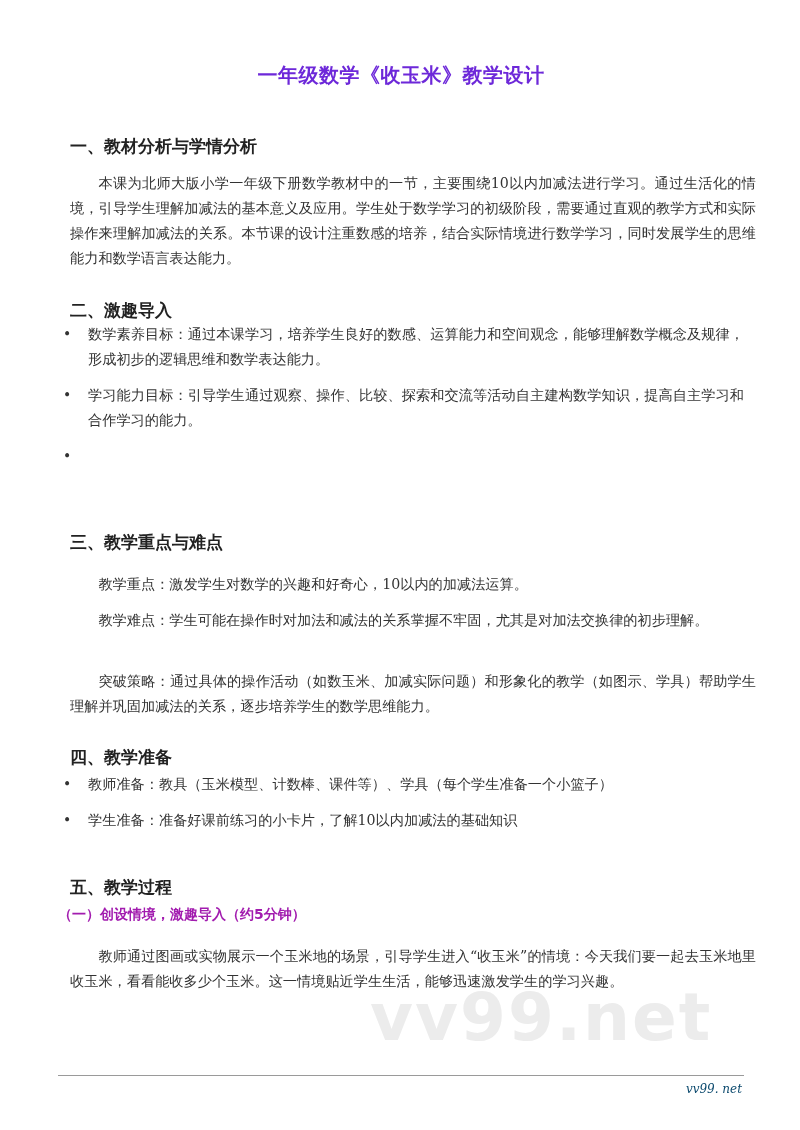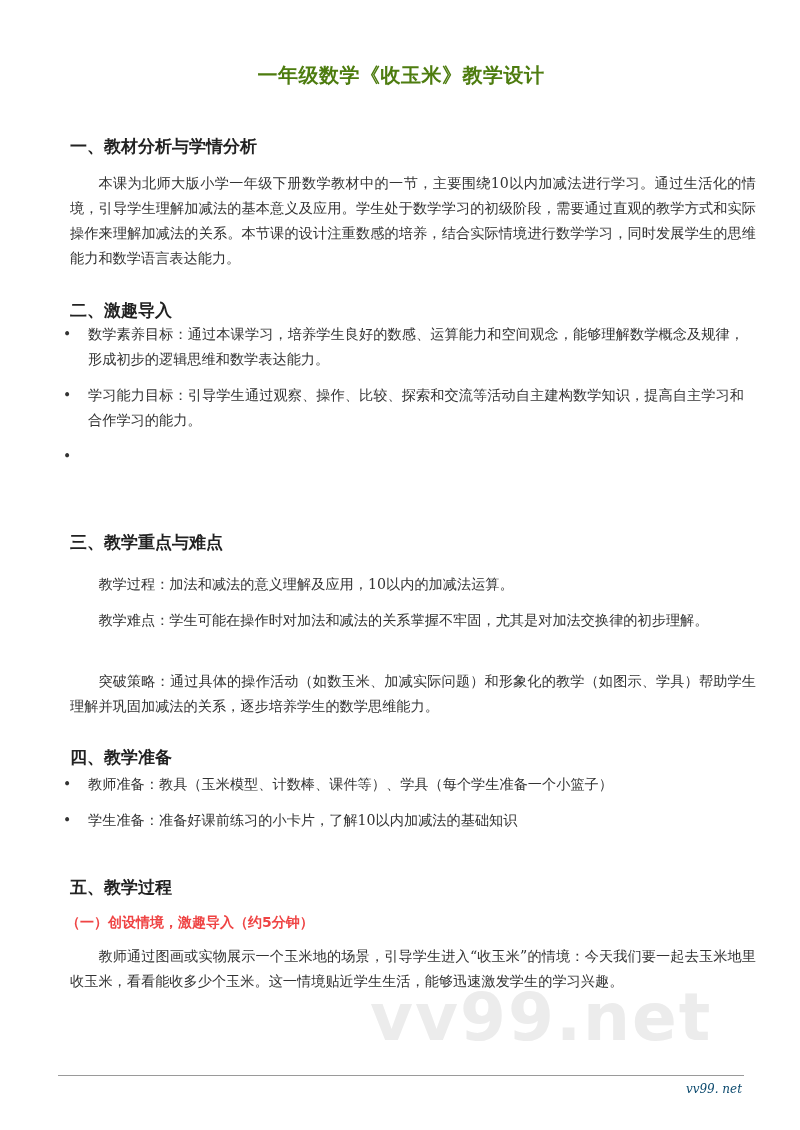--- a/index.html
+++ b/index.html
@@ -5,29 +5,29 @@
     html, body { margin: 0; padding: 0; background: #ffffff; }
     body {
       width: 800px; height: 1130px; position: relative; overflow: hidden;
       font-family: "DejaVu Serif", "Liberation Serif", serif;
       color: #2a2a2a;
     }
     .page { position: absolute; left: 58px; top: 0; width: 686px; }
     .doc-title {
       position: absolute; left: 0; top: 62px; width: 686px;
       text-align: center; font-family: "DejaVu Sans", sans-serif;
-      font-size: 20px; font-weight: bold; letter-spacing: 0.5px; color: #4d7c0f;
+      font-size: 20px; font-weight: bold; letter-spacing: 0.5px; color: #6d28d9;
     }
     h2 {
       position: absolute; left: 0; margin: 12px;
       font-family: "DejaVu Sans", sans-serif; font-size: 17px; font-weight: bold; color: #222;
     }
     h3 {
-      position: absolute; left: 0; margin: 8px;
-      font-family: "DejaVu Sans", sans-serif; font-size: 14px; font-weight: bold; color: #ef4444; text-align: right;
+      position: absolute; left: 0; margin: 0;
+      font-family: "DejaVu Sans", sans-serif; font-size: 14px; font-weight: bold; color: #a21caf; text-align: right;
     }
     p {
       position: absolute; left: 0; width: 686px; margin: 12px;
       font-size: 14.2px; line-height: 25px; text-indent: 2em; color: #333;
       text-align: justify;
     }
     ul { position: absolute; left: 0; width: 686px; margin: 0; padding: 0; list-style: none; }
     li {
       position: relative; padding-left: 30px; font-size: 14.2px; line-height: 25px;
       color: #333; margin-bottom: 11px; text-align: justify;
@@ -57,21 +57,21 @@
   <p style="top:159px">本课为北师大版小学一年级下册数学教材中的一节，主要围绕10以内加减法进行学习。通过生活化的情境，引导学生理解加减法的基本意义及应用。学生处于数学学习的初级阶段，需要通过直观的教学方式和实际操作来理解加减法的关系。本节课的设计注重数感的培养，结合实际情境进行数学学习，同时发展学生的思维能力和数学语言表达能力。</p>
 
   <h2 style="top:287px">二、激趣导入</h2>
   <ul style="top:322px">
     <li><span class="bullet">•</span><span>数学素养目标：通过本课学习，培养学生良好的数感、运算能力和空间观念，能够理解数学概念及规律，形成初步的逻辑思维和数学表达能力。</span></li>
     <li><span class="bullet">•</span><span>学习能力目标：引导学生通过观察、操作、比较、探索和交流等活动自主建构数学知识，提高自主学习和合作学习的能力。</span></li>
     <li><span class="bullet">•</span></li>
   </ul>
 
   <h2 style="top:519px">三、教学重点与难点</h2>
-  <p style="top:560px">教学过程：加法和减法的意义理解及应用，10以内的加减法运算。</p>
+  <p style="top:560px">教学重点：激发学生对数学的兴趣和好奇心，10以内的加减法运算。</p>
   <p style="top:596px">教学难点：学生可能在操作时对加法和减法的关系掌握不牢固，尤其是对加法交换律的初步理解。</p>
   <p style="top:657px">突破策略：通过具体的操作活动（如数玉米、加减实际问题）和形象化的教学（如图示、学具）帮助学生理解并巩固加减法的关系，逐步培养学生的数学思维能力。</p>
 
   <h2 style="top:734px">四、教学准备</h2>
   <ul style="top:772px">
     <li><span class="bullet">•</span><span>教师准备：教具（玉米模型、计数棒、课件等）、学具（每个学生准备一个小篮子）</span></li>
     <li><span class="bullet">•</span><span>学生准备：准备好课前练习的小卡片，了解10以内加减法的基础知识</span></li>
   </ul>
 
   <h2 style="top:864px">五、教学过程</h2>

